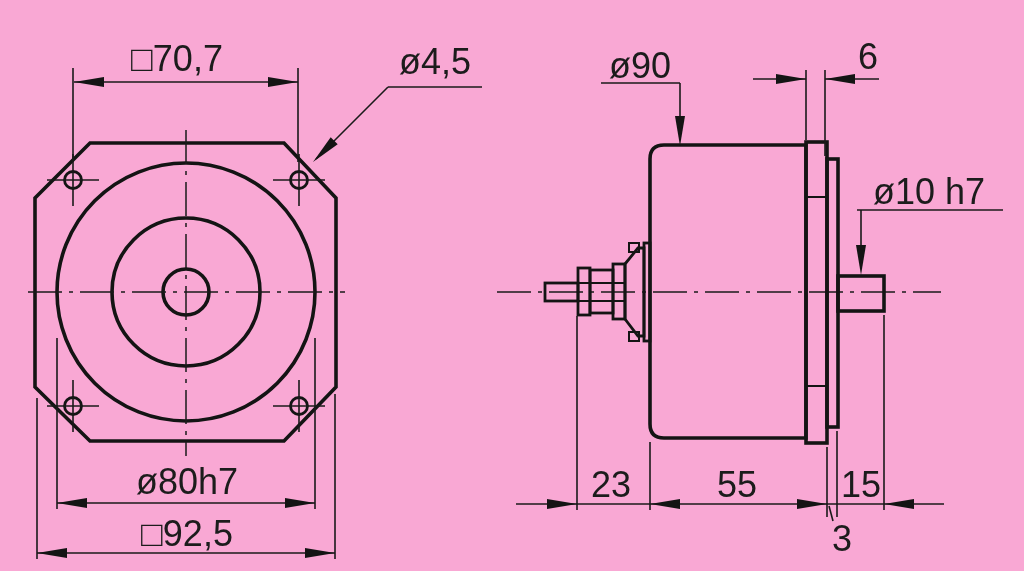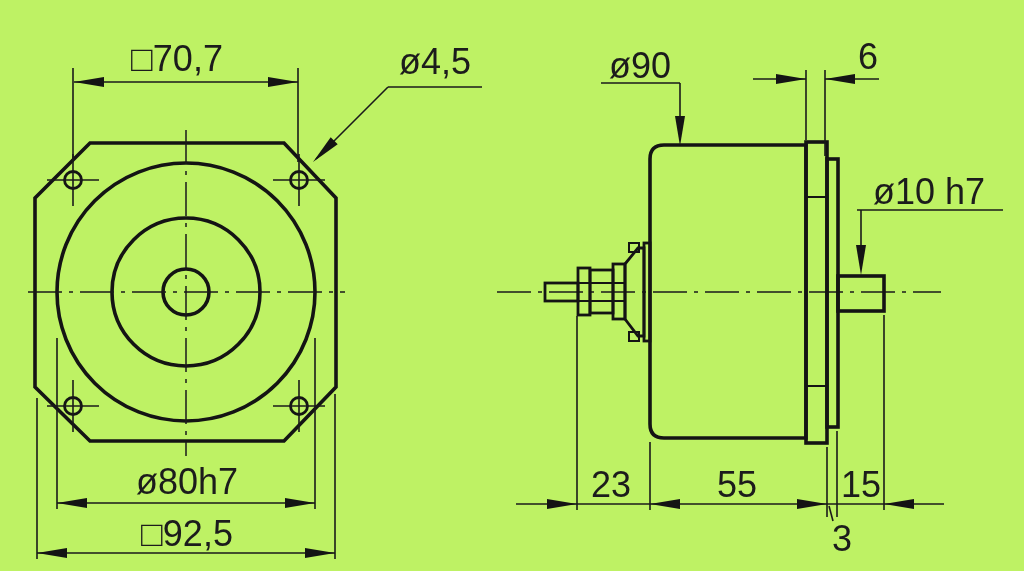--- a/index.html
+++ b/index.html
@@ -1,20 +1,20 @@
 <!DOCTYPE html>
 <html><head>
 <meta charset="utf-8">
 <style>
   html, body { margin: 0; padding: 0; background: #ffffff; }
   .stage {
     position: relative;
     width: 1024px;
     height: 571px;
-    background: #bef264;
+    background: #f9a8d4;
     overflow: hidden;
   }
   svg { display: block; }
   .thick { fill: none; stroke: #141414; stroke-width: 3.6; stroke-linejoin: miter; stroke-linecap: butt; }
   .med   { fill: none; stroke: #141414; stroke-width: 2.8; stroke-linejoin: miter; }
   .inner { fill: none; stroke: #141414; stroke-width: 2.0; }
   .thin  { fill: none; stroke: #1a1a1a; stroke-width: 1.6; stroke-linecap: butt; }
   .cl    { fill: none; stroke: #1a1a1a; stroke-width: 1.5; stroke-dasharray: 34 7 4 7; }
   .arrow { fill: #141414; stroke: none; }
   .dimtext {

